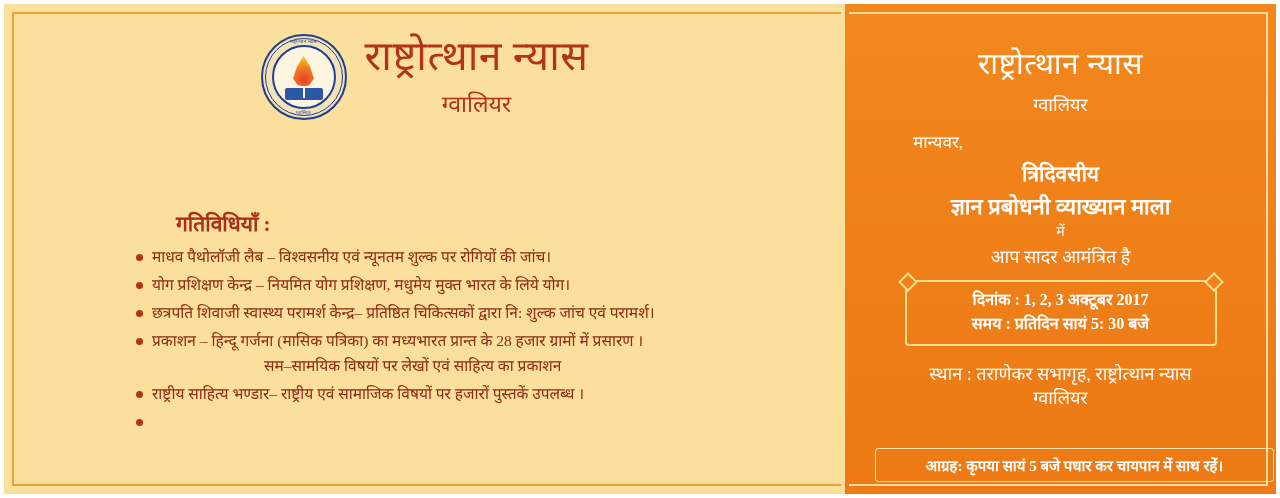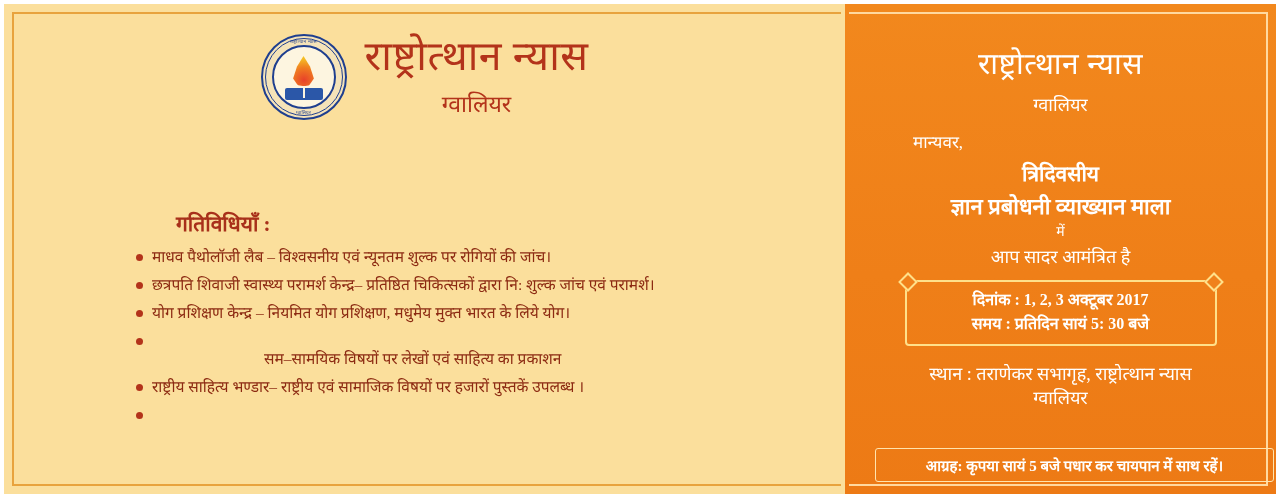--- a/index.html
+++ b/index.html
@@ -318,28 +318,29 @@
 
     <div class="activities-title">गतिविधियाँ :</div>
 
     <div class="activities-list">
       <div class="act-item">
         <span class="act-bullet"></span>
         <span class="act-text">माधव पैथोलॉजी लैब – विश्वसनीय एवं न्यूनतम शुल्क पर रोगियों की जांच।</span>
       </div>
       <div class="act-item">
         <span class="act-bullet"></span>
+        <span class="act-text">योग प्रशिक्षण केन्द्र – नियमित योग प्रशिक्षण, मधुमेय मुक्त भारत के लिये योग।</span>
+      </div>
+      <div class="act-item">
+        <span class="act-bullet"></span>
         <span class="act-text">छत्रपति शिवाजी स्वास्थ्य परामर्श केन्द्र– प्रतिष्ठित चिकित्सकों द्वारा नि: शुल्क जांच एवं परामर्श।</span>
       </div>
       <div class="act-item">
         <span class="act-bullet"></span>
-        <span class="act-text">योग प्रशिक्षण केन्द्र – नियमित योग प्रशिक्षण, मधुमेय मुक्त भारत के लिये योग।</span>
-      </div>
-      <div class="act-item">
-        <span class="act-bullet"></span>
+        <span class="act-text">प्रकाशन – हिन्दू गर्जना (मासिक पत्रिका) का मध्यभारत प्रान्त के 28 हजार ग्रामों में प्रसारण ।</span>
       </div>
       <div class="act-subtext">सम–सामयिक विषयों पर लेखों एवं साहित्य का प्रकाशन</div>
       <div class="act-item">
         <span class="act-bullet"></span>
         <span class="act-text">राष्ट्रीय साहित्य भण्डार– राष्ट्रीय एवं सामाजिक विषयों पर हजारों पुस्तकें उपलब्ध ।</span>
       </div>
       <div class="act-item">
         <span class="act-bullet"></span>
       </div>
     </div>

